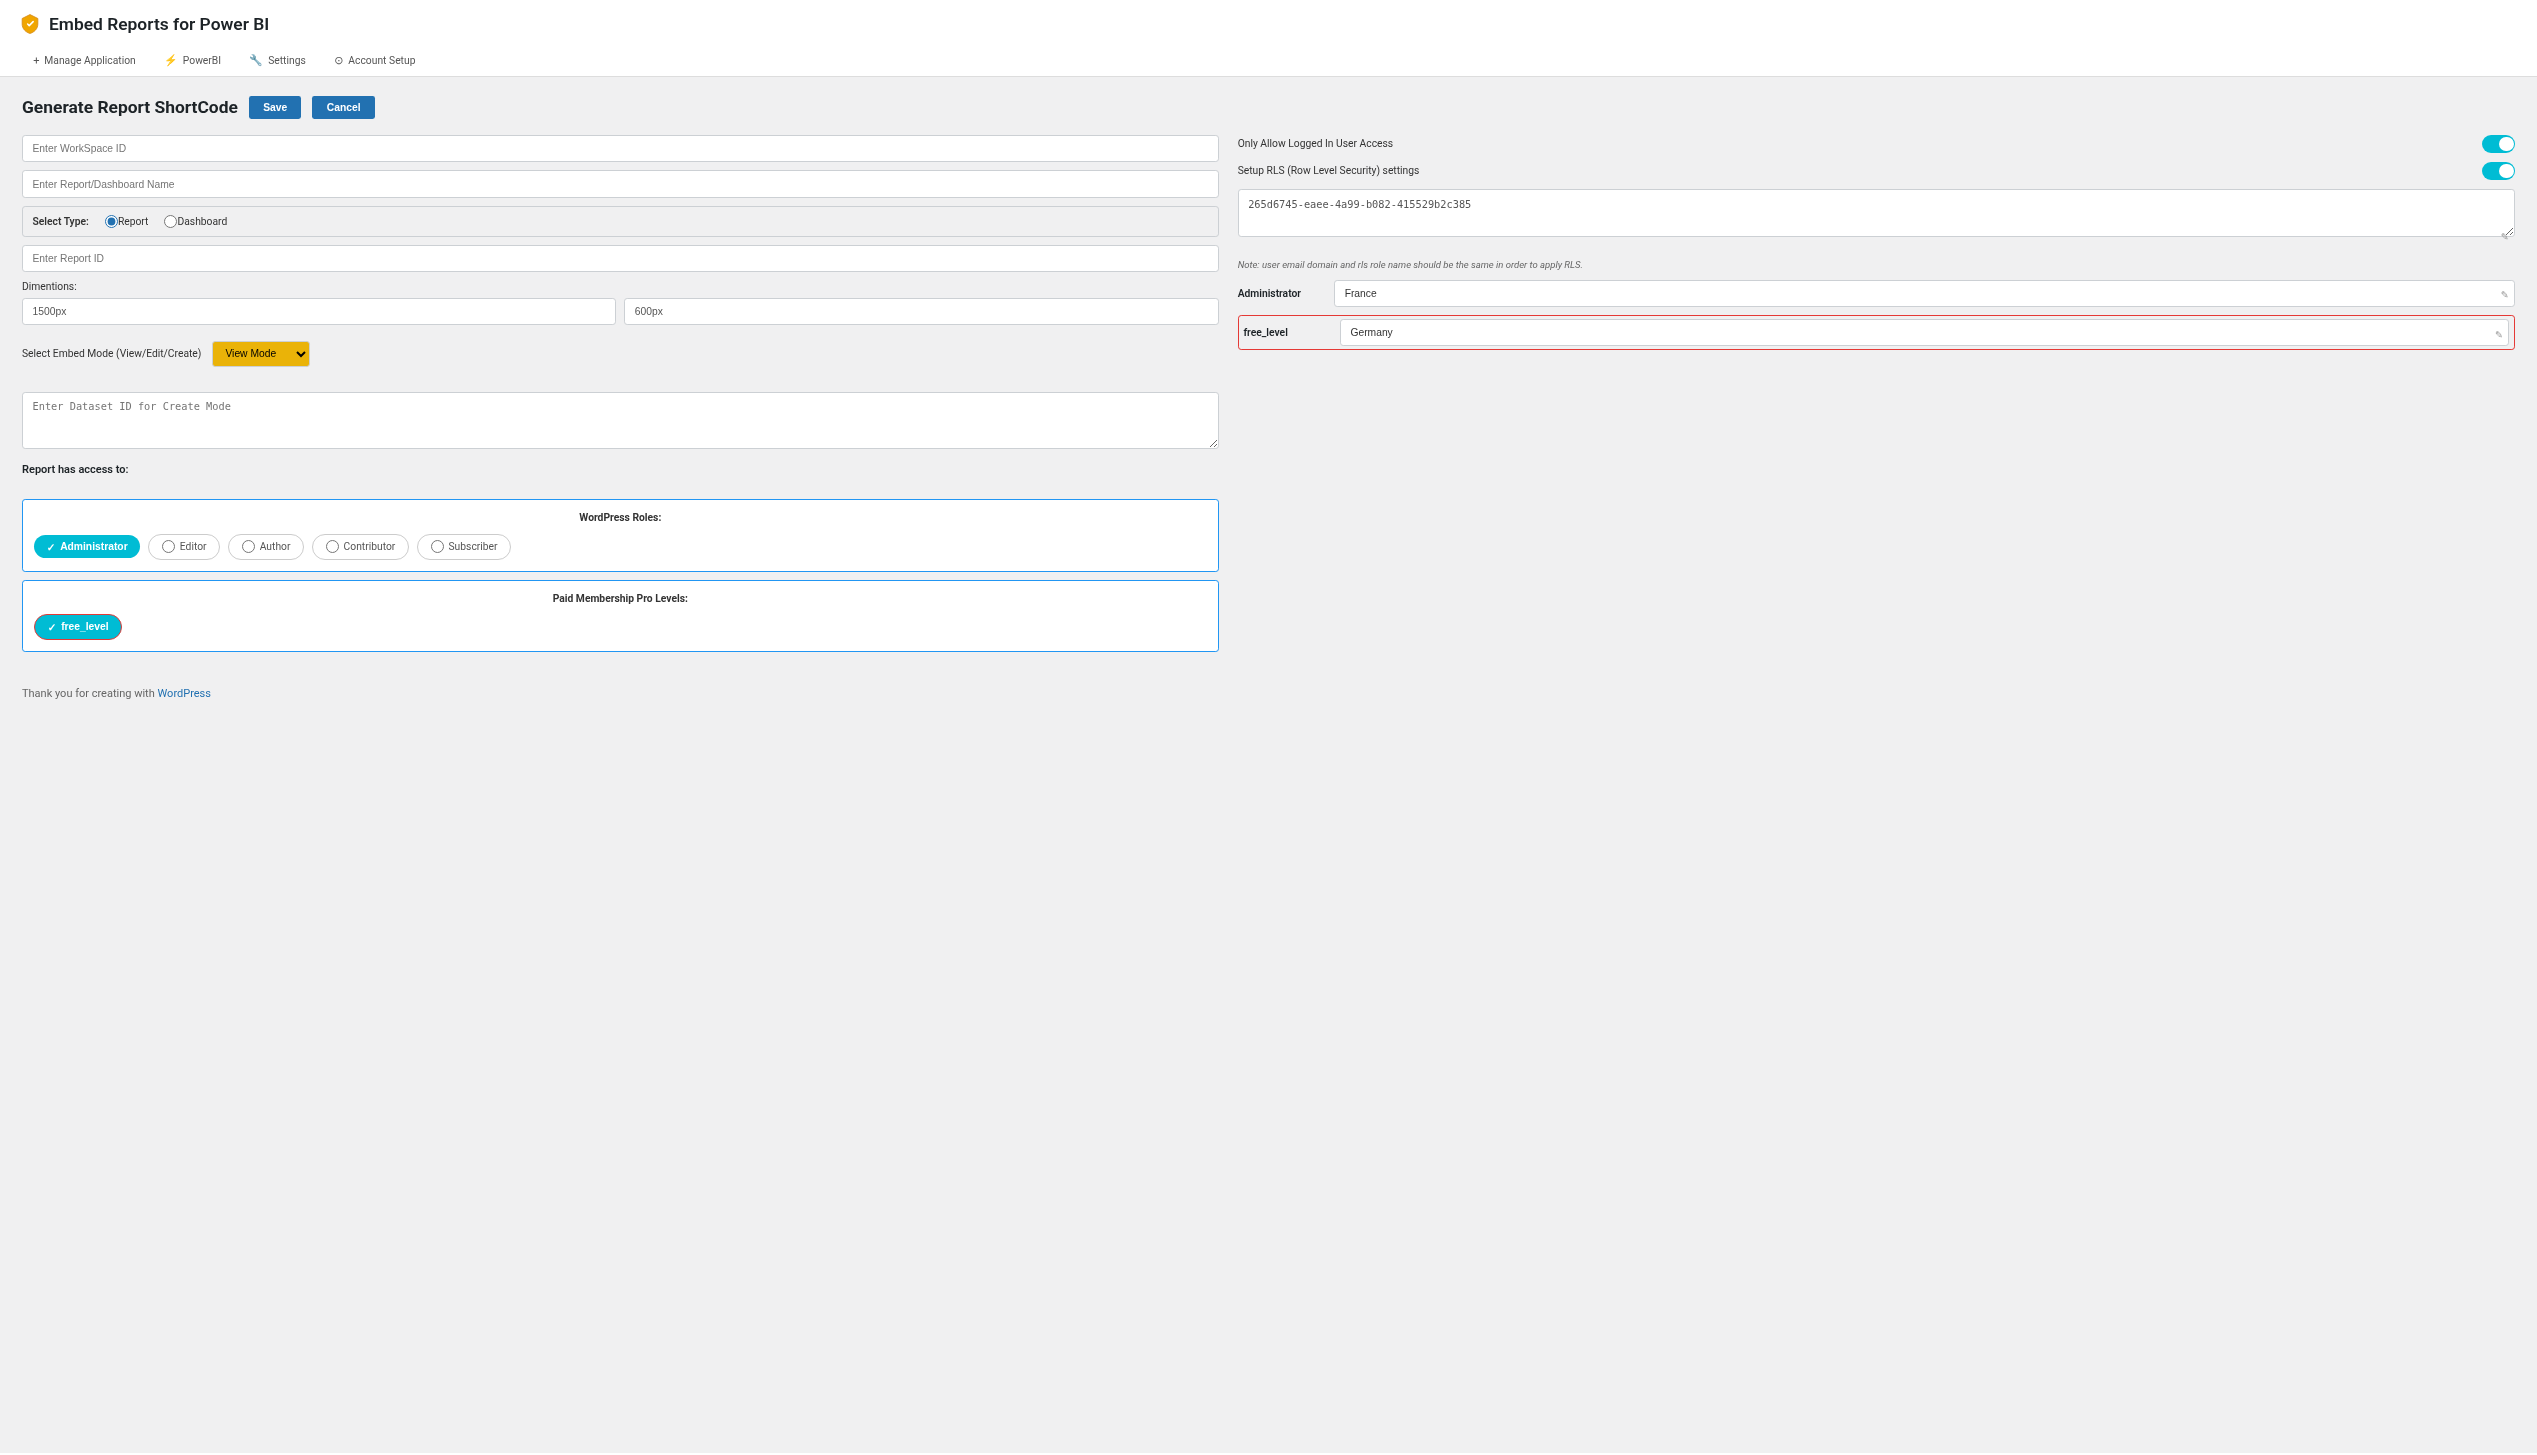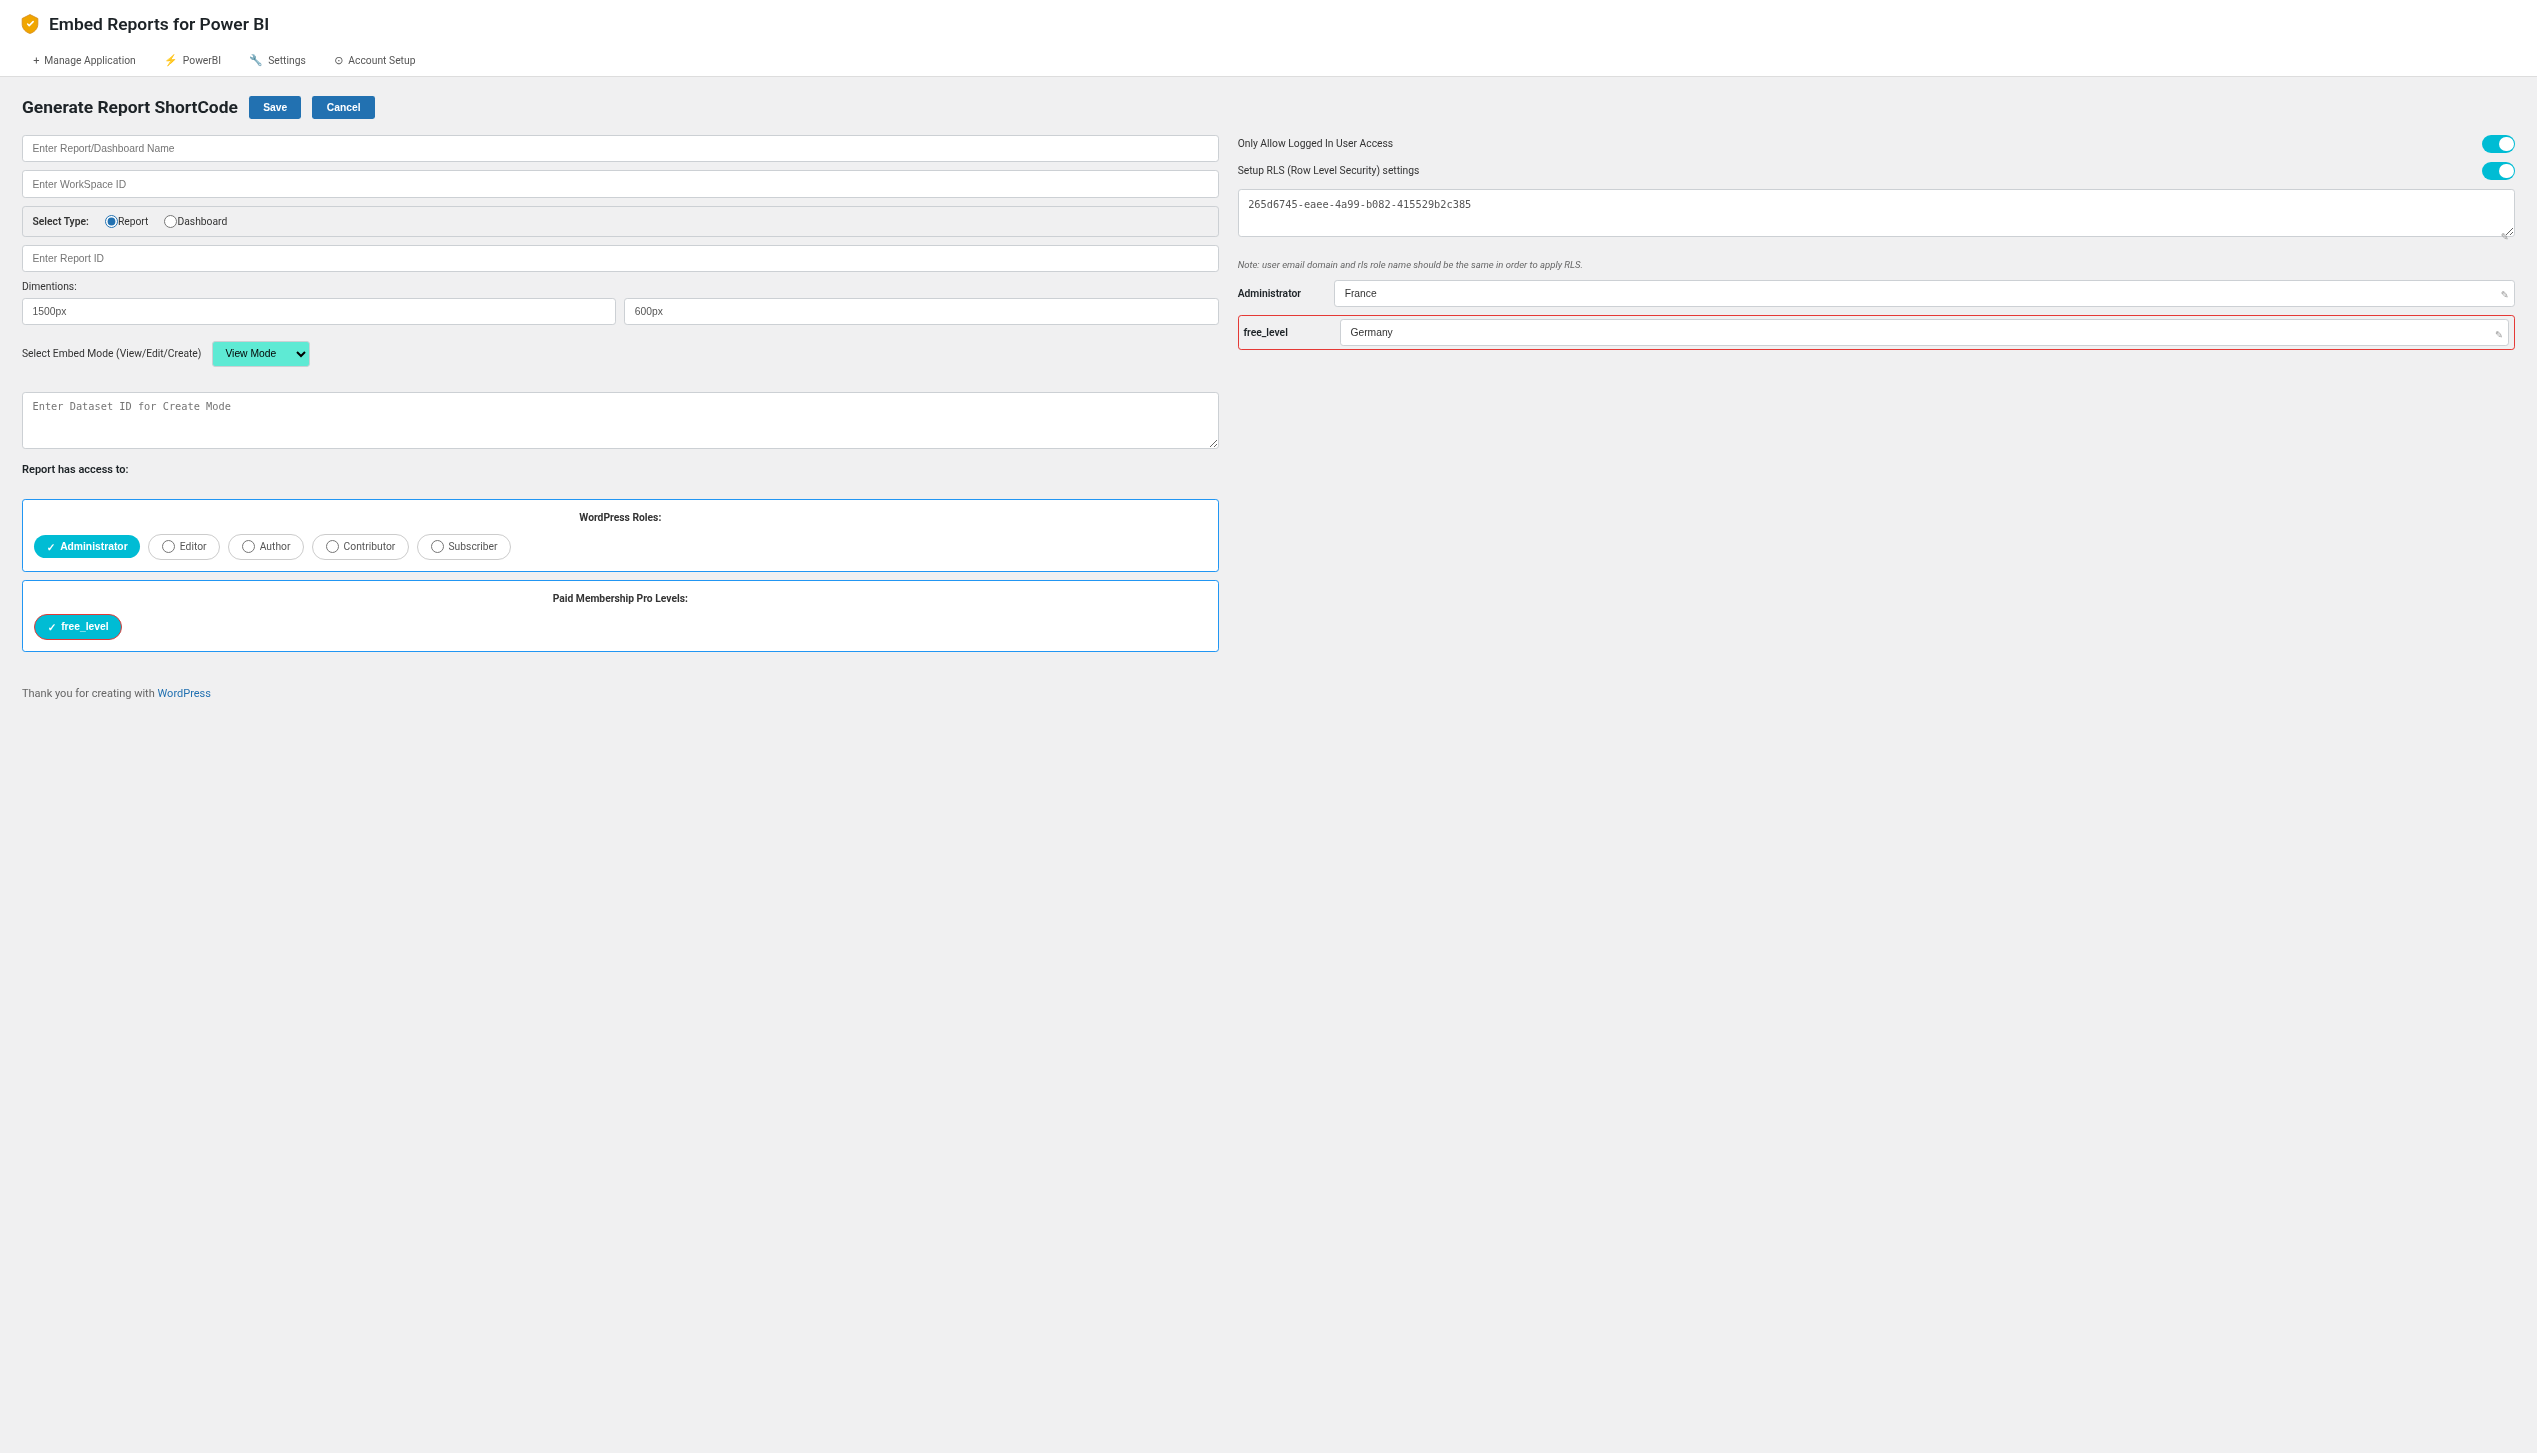--- a/index.html
+++ b/index.html
@@ -156,21 +156,21 @@
       align-items: center;
       gap: 11px;
       margin-bottom: 25px;
     }
     .embed-mode-label { font-size: 10.3px; color: #333; white-space: nowrap; }
     .embed-mode-select {
       padding: 5.6px 8px;
       border: 0.8px solid #ccd0d4;
       border-radius: 3.2px;
       font-size: 10.3px;
-      background: #5eead4;
+      background: #eab308;
       cursor: pointer;
     }
 
     .textarea-input {
       width: 100%;
       padding: 7.1px 9.5px;
       border: 0.8px solid #ccd0d4;
       border-radius: 3.2px;
       font-size: 10.3px;
       color: #555;
@@ -422,25 +422,25 @@
       <span class="page-title">Generate Report ShortCode</span>
       <button class="btn-save">Save</button>
       <button class="btn-cancel">Cancel</button>
     </div>
 
     <div class="two-col">
 
       <div class="left-col">
 
         <div class="form-group">
+          <input class="form-input" type="text" placeholder="Enter WorkSpace ID" style="">
+        </div>
+
+        <div class="form-group">
           <input class="form-input" type="text" placeholder="Enter Report/Dashboard Name" style="">
-        </div>
-
-        <div class="form-group">
-          <input class="form-input" type="text" placeholder="Enter WorkSpace ID" style="">
         </div>
 
         <div class="select-type-row">
           <span class="select-type-label">Select Type:</span>
           <label class="radio-option">
             <input type="radio" name="type" checked="" style="">
             <span>Report</span>
           </label>
           <label class="radio-option">
             <input type="radio" name="type" style="">

